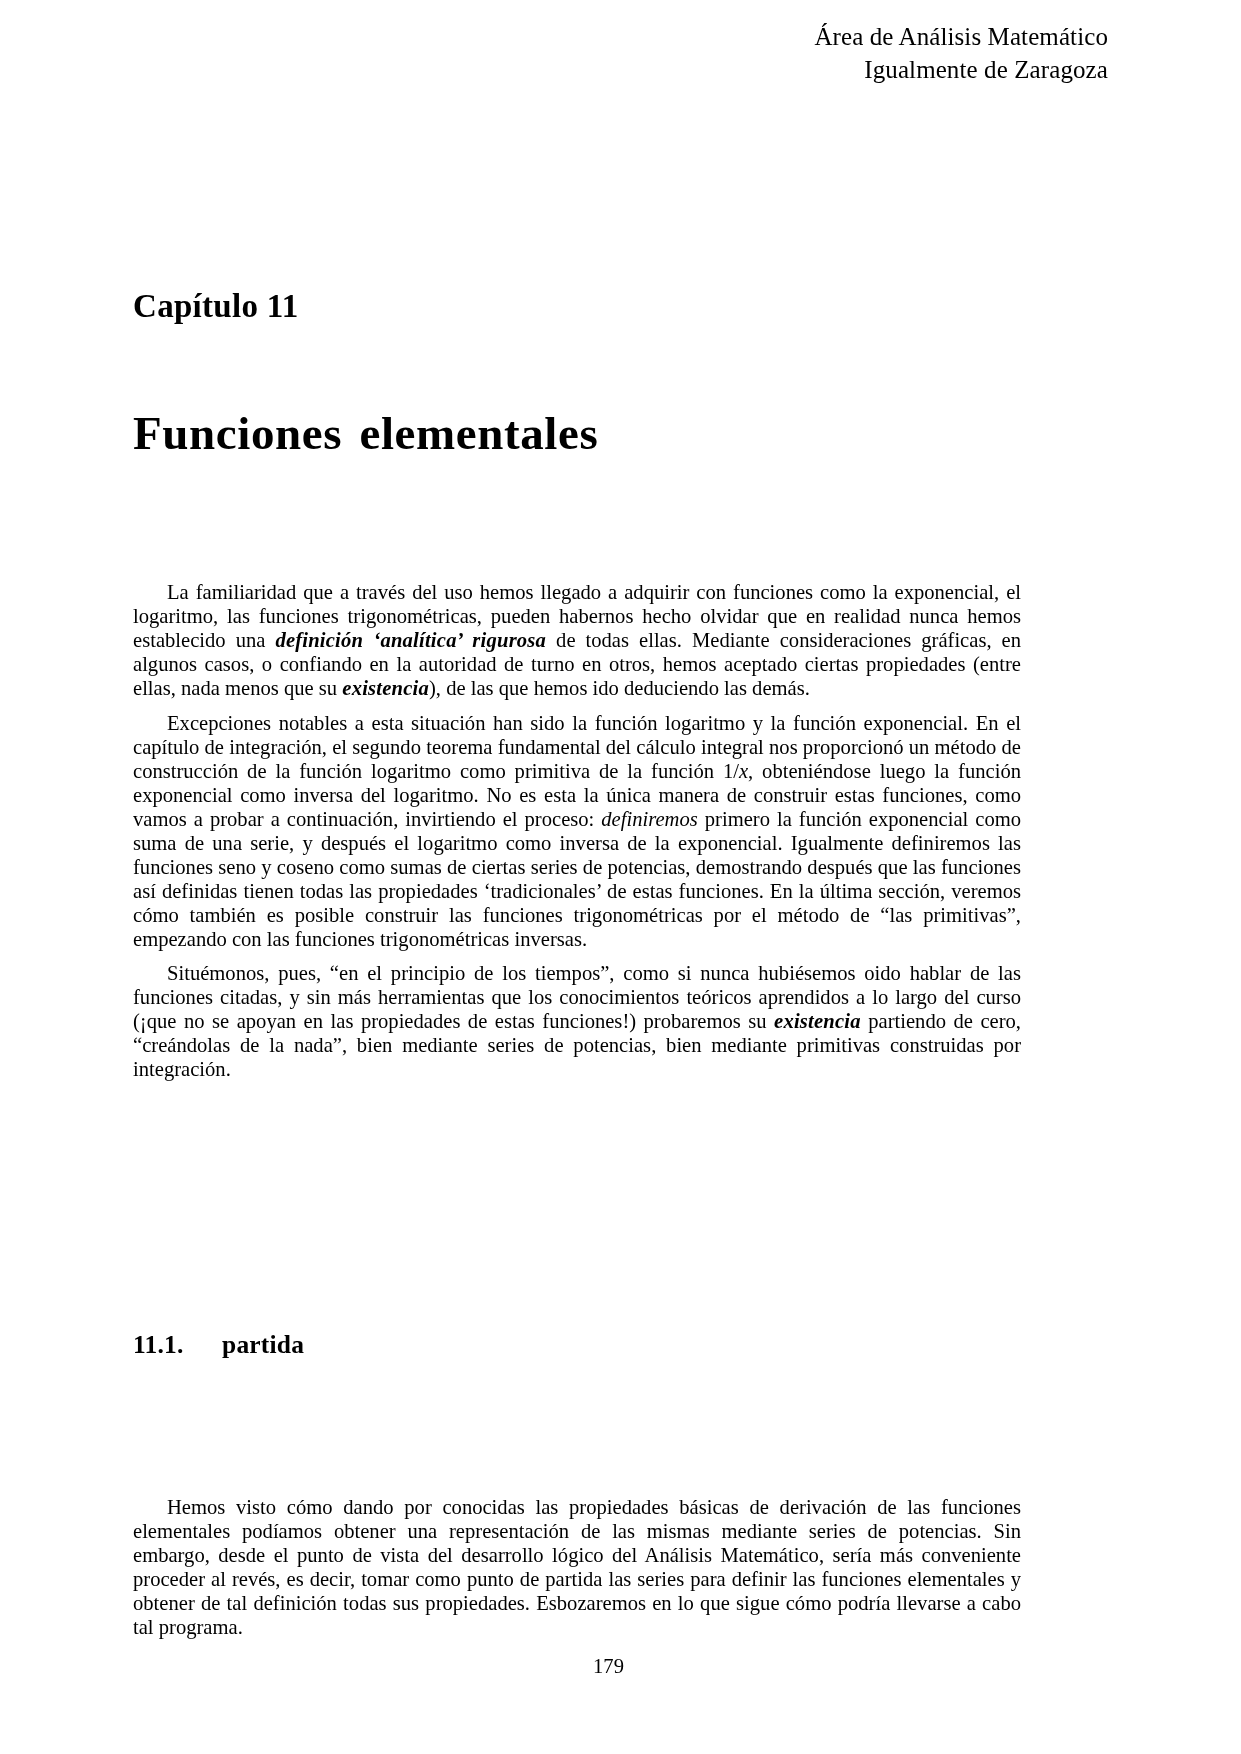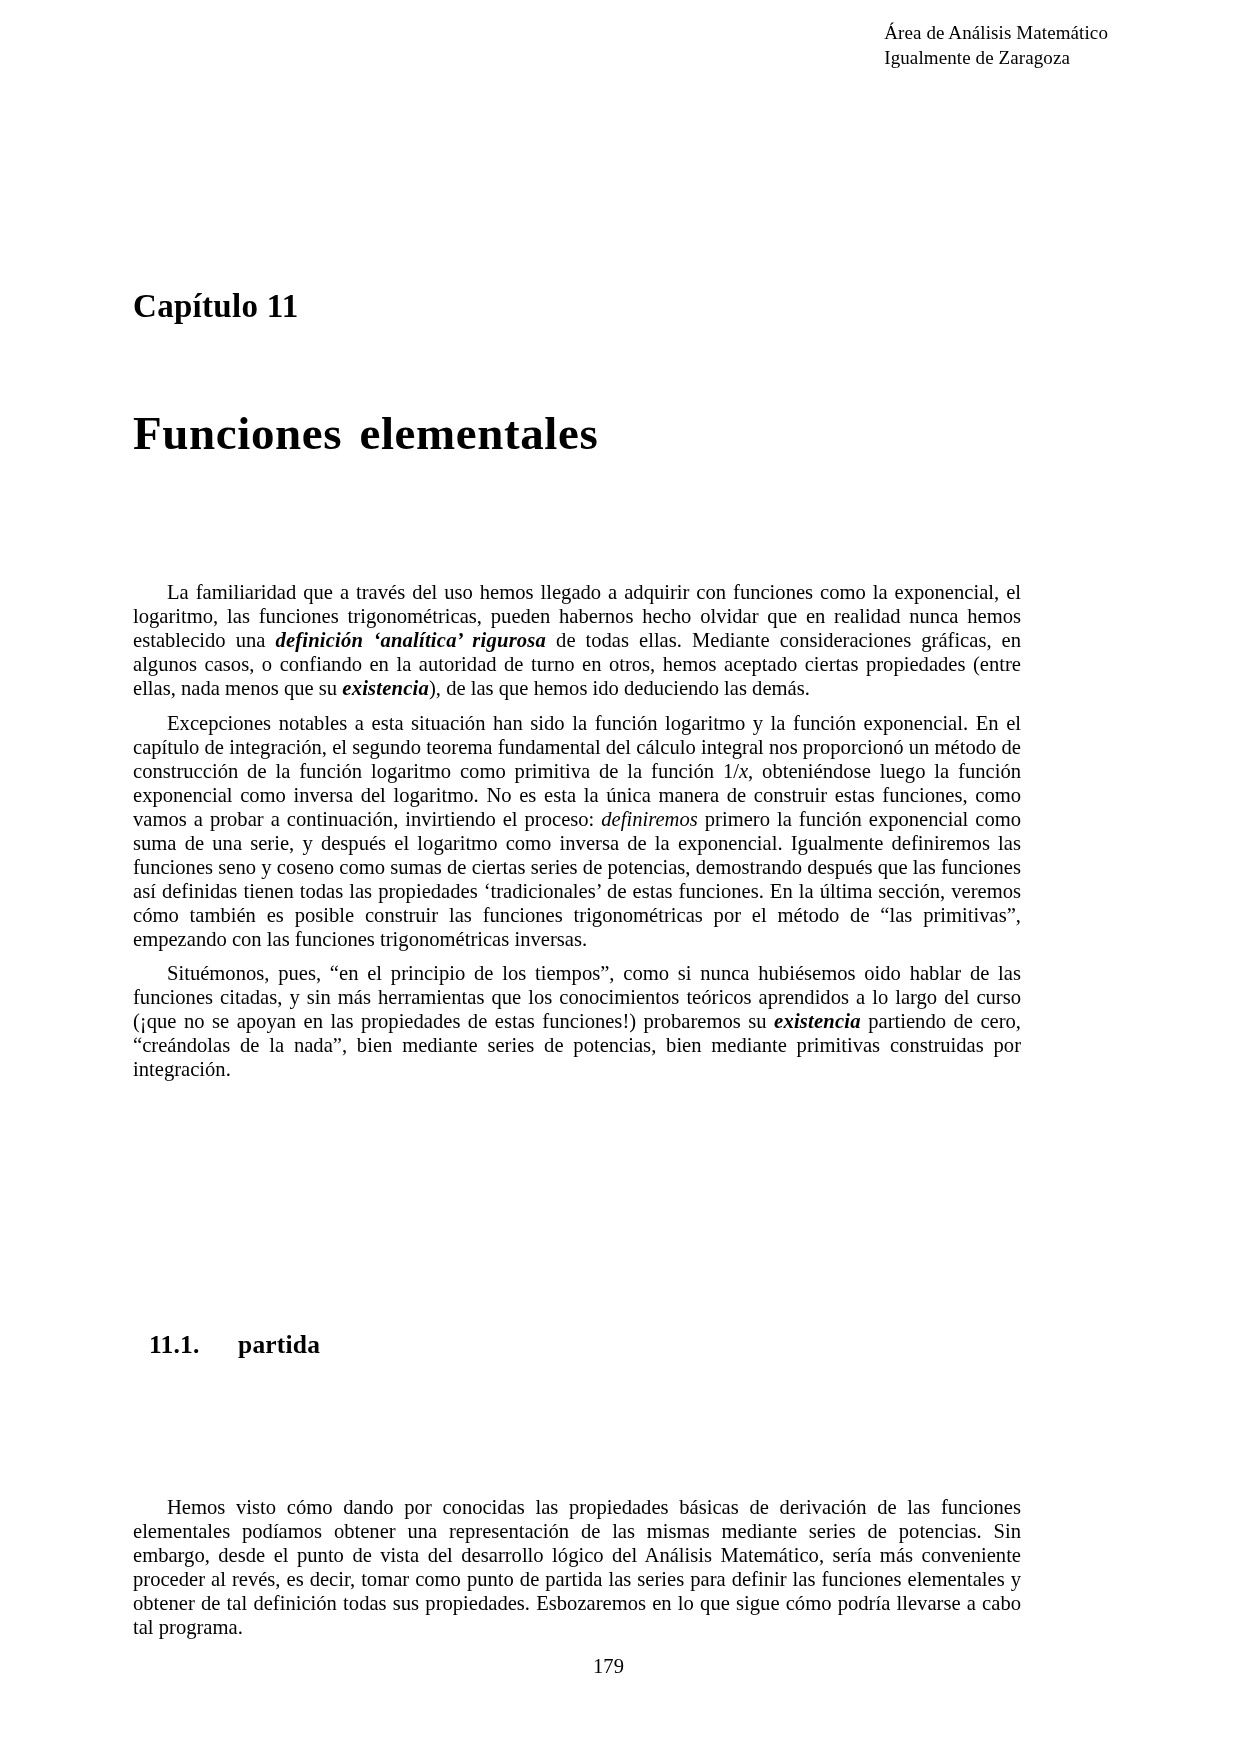--- a/index.html
+++ b/index.html
@@ -21,21 +21,22 @@
     inset: 0;
     width: 1241px;
     height: 1754px;
   }
 
   
   .runhead {
     position: absolute;
     top: 20px;
     right: 133px;
-    font-size: 19px;
+    text-align: right;
+    font-size: 25px;
     line-height: 1.32;
     letter-spacing: 0.1px;
   }
   .runhead div { white-space: nowrap; }
 
   
   .content {
     position: absolute;
     left: 133px;
     top: 0;
@@ -87,21 +88,20 @@
   
   .section-heading {
     position: absolute;
     left: 0;
     width: 888px;
     font-size: 25.5px;
     font-weight: bold;
     line-height: 42px;
     letter-spacing: 0.2px;
     text-align: justify;
-    margin-left: 16px;
   }
   .section-heading .sec-row {
     display: flex;
     align-items: baseline;
   }
   .section-heading .sec-num {
     width: 89px;
     flex: 0 0 89px;
   }
   .section-heading .sec-title {

